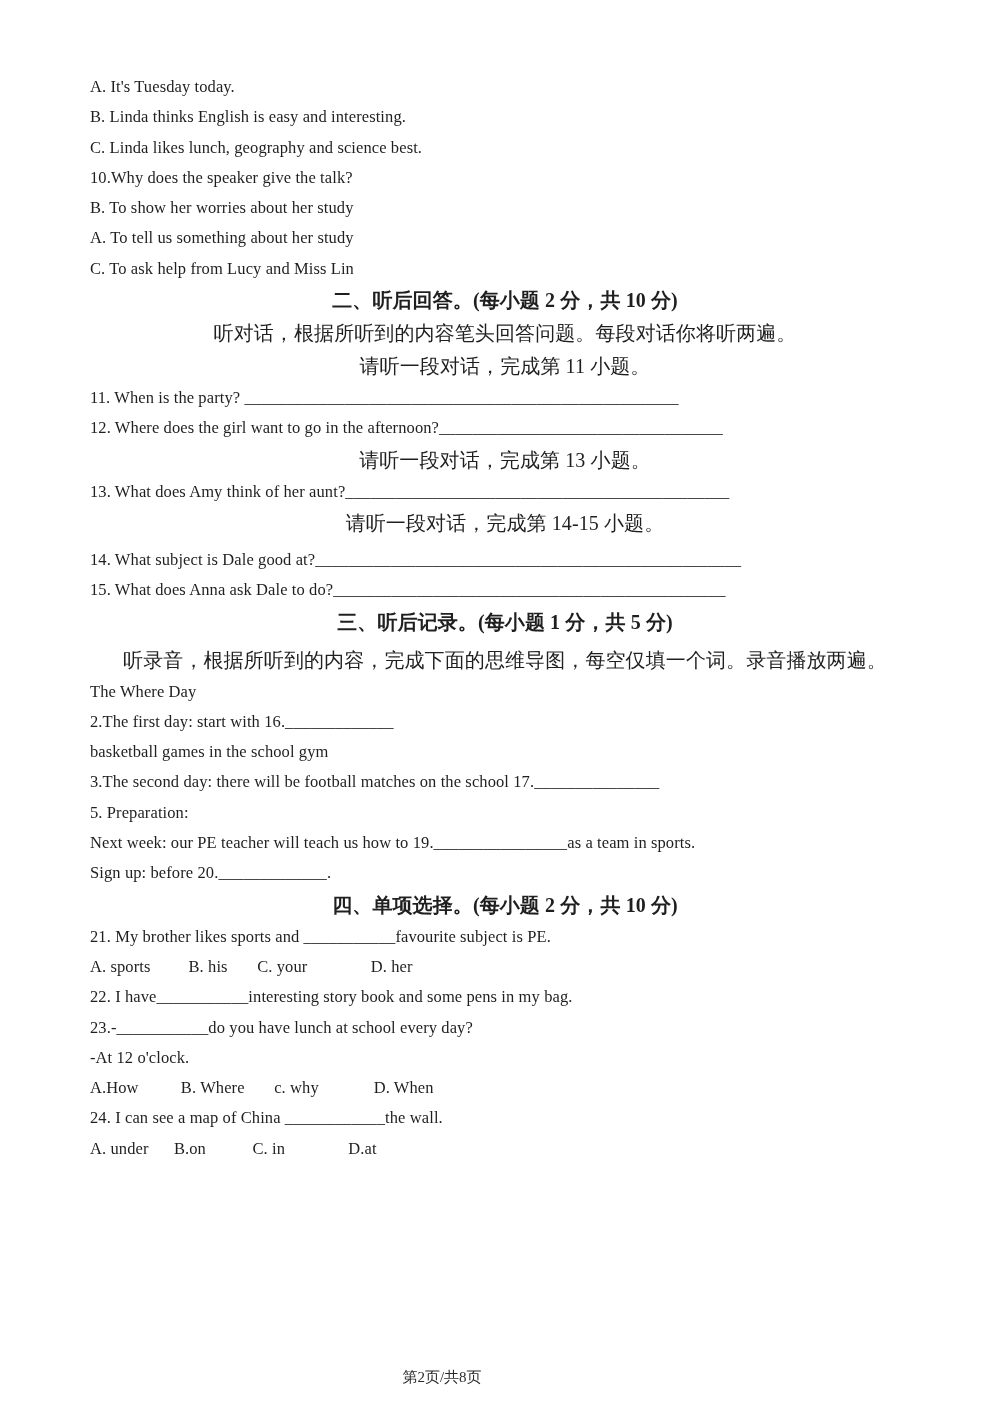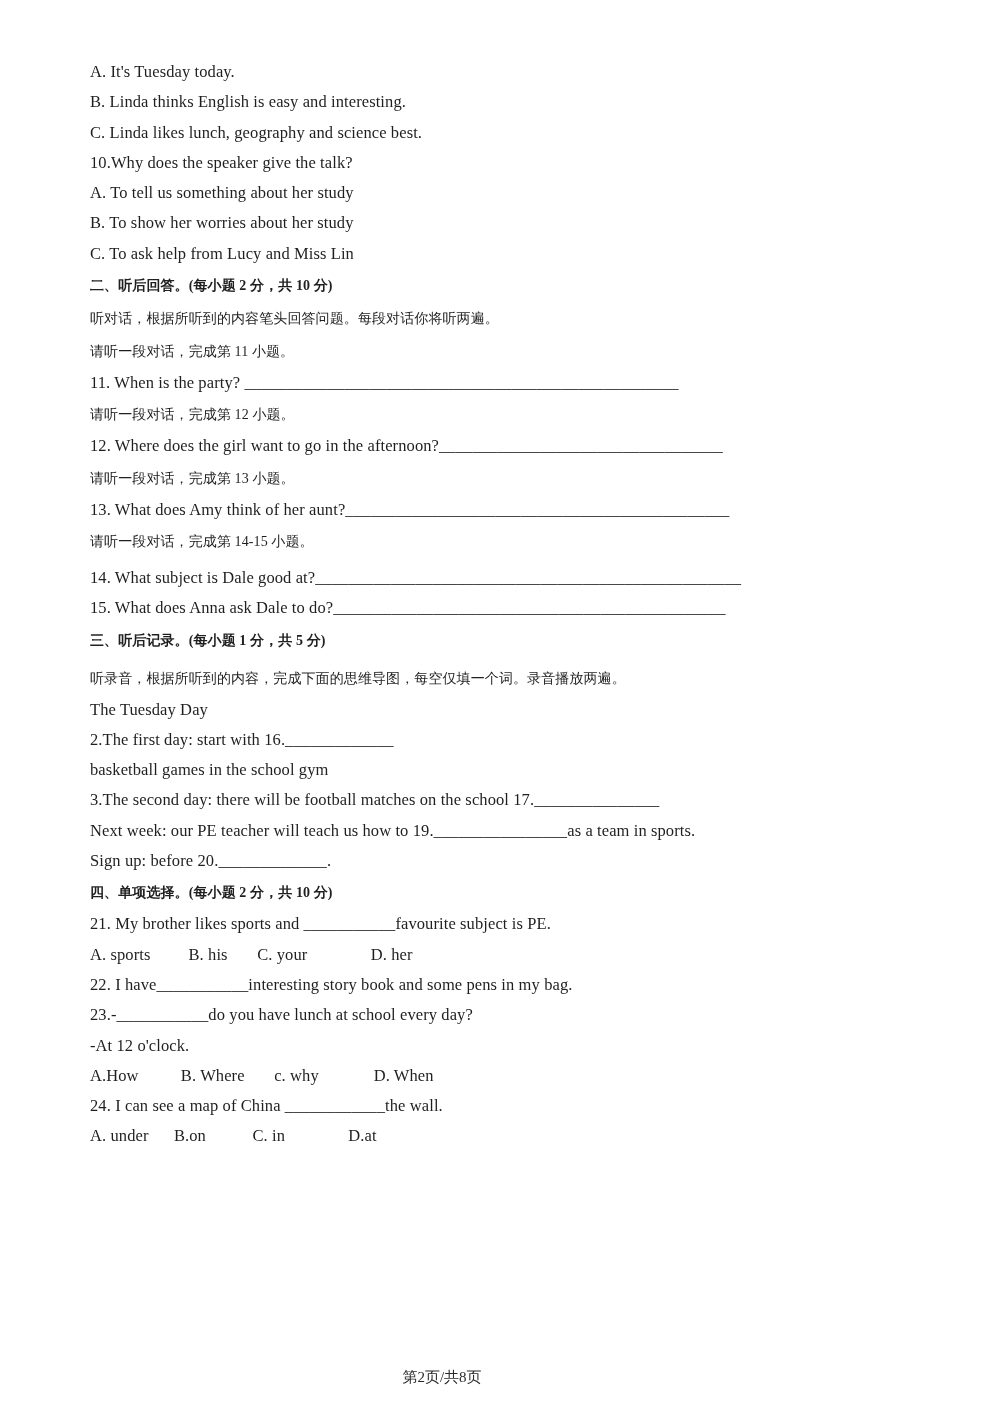--- a/index.html
+++ b/index.html
@@ -10,33 +10,34 @@
   body {
     width: 992px;
     height: 1403px;
     position: relative;
     font-family: "Liberation Serif", "DejaVu Serif", serif;
     color: #1f1f1f;
     overflow: hidden;
   }
   .content {
     position: absolute;
-    top: 57px;
+    top: 72px;
     left: 90px;
     width: 830px;
   }
   .line {
     font-size: 16.5px;
     line-height: 30.3px;
     white-space: pre-wrap;
     letter-spacing: 0.1px;
   }
   .zh {
-    font-size: 14px;
+    font-size: 20px;
     line-height: 33px;
+    text-align: center;
   }
   .bold {
     font-weight: bold;
   }
   .gap {
     margin-top: 5px;
   }
   .footer {
     position: absolute;
     top: 1368px;
@@ -48,40 +49,40 @@
   }
 </style>
 </head>
 <body>
 
 <div class="content">
   <div class="line">A. It's Tuesday today.</div>
   <div class="line">B. Linda thinks English is easy and interesting.</div>
   <div class="line">C. Linda likes lunch, geography and science best.</div>
   <div class="line">10.Why does the speaker give the talk?</div>
+  <div class="line">B. To show her worries about her study</div>
   <div class="line">A. To tell us something about her study</div>
-  <div class="line">B. To show her worries about her study</div>
   <div class="line">C. To ask help from Lucy and Miss Lin</div>
   <div class="line zh bold">二、听后回答。(每小题 2 分，共 10 分)</div>
   <div class="line zh">听对话，根据所听到的内容笔头回答问题。每段对话你将听两遍。</div>
   <div class="line zh">请听一段对话，完成第 11 小题。</div>
   <div class="line">11. When is the party? ____________________________________________________</div>
-  <div class="line zh">请听一段对话，完成第 12 小题。</div>
   <div class="line">12. Where does the girl want to go in the afternoon?__________________________________</div>
   <div class="line zh">请听一段对话，完成第 13 小题。</div>
   <div class="line">13. What does Amy think of her aunt?______________________________________________</div>
   <div class="line zh">请听一段对话，完成第 14-15 小题。</div>
   <div class="line gap">14. What subject is Dale good at?___________________________________________________</div>
   <div class="line">15. What does Anna ask Dale to do?_______________________________________________</div>
   <div class="line zh bold">三、听后记录。(每小题 1 分，共 5 分)</div>
   <div class="line zh gap">听录音，根据所听到的内容，完成下面的思维导图，每空仅填一个词。录音播放两遍。</div>
-  <div class="line">The Tuesday Day</div>
+  <div class="line">The Where Day</div>
   <div class="line">2.The first day: start with 16._____________</div>
   <div class="line">basketball games in the school gym</div>
   <div class="line">3.The second day: there will be football matches on the school 17._______________</div>
+  <div class="line">5. Preparation:</div>
   <div class="line">Next week: our PE teacher will teach us how to 19.________________as a team in sports.</div>
   <div class="line">Sign up: before 20._____________.</div>
   <div class="line zh bold">四、单项选择。(每小题 2 分，共 10 分)</div>
   <div class="line">21. My brother likes sports and ___________favourite subject is PE.</div>
   <div class="line">A. sports         B. his       C. your               D. her</div>
   <div class="line">22. I have___________interesting story book and some pens in my bag.</div>
   <div class="line">23.-___________do you have lunch at school every day?</div>
   <div class="line">-At 12 o'clock.</div>
   <div class="line">A.How          B. Where       c. why             D. When</div>
   <div class="line">24. I can see a map of China ____________the wall.</div>

